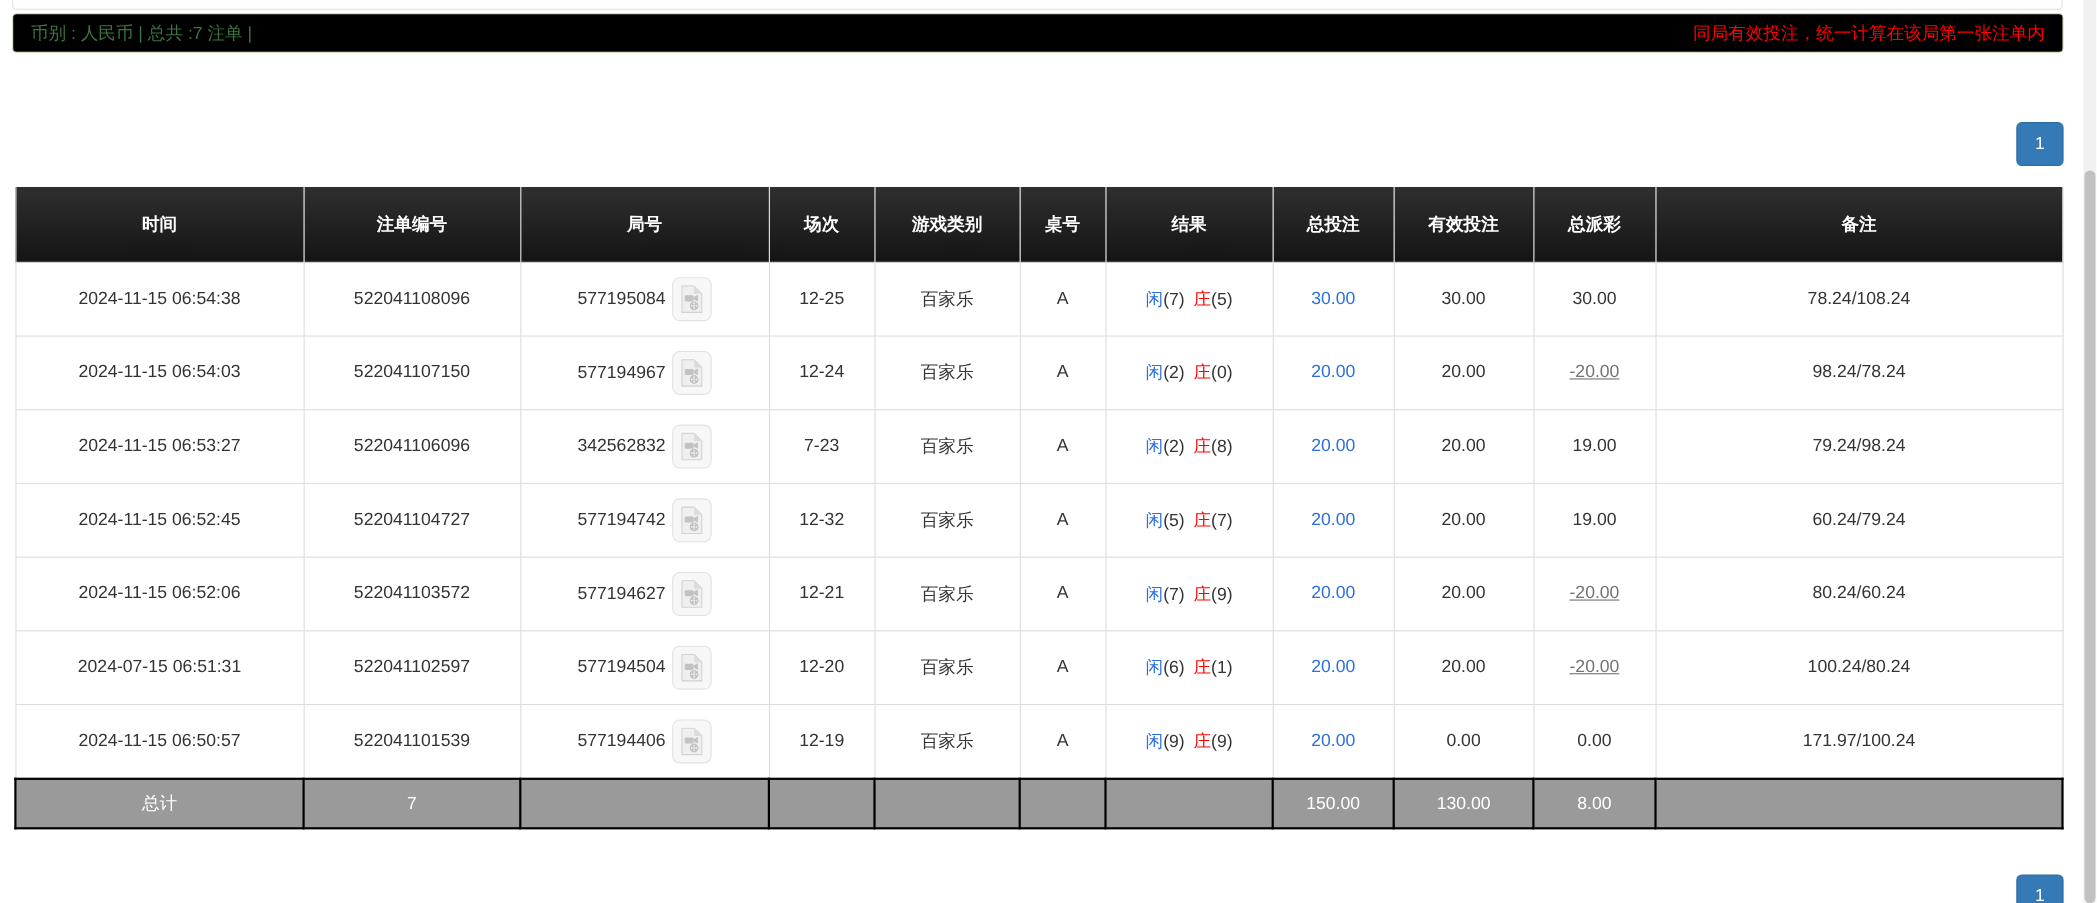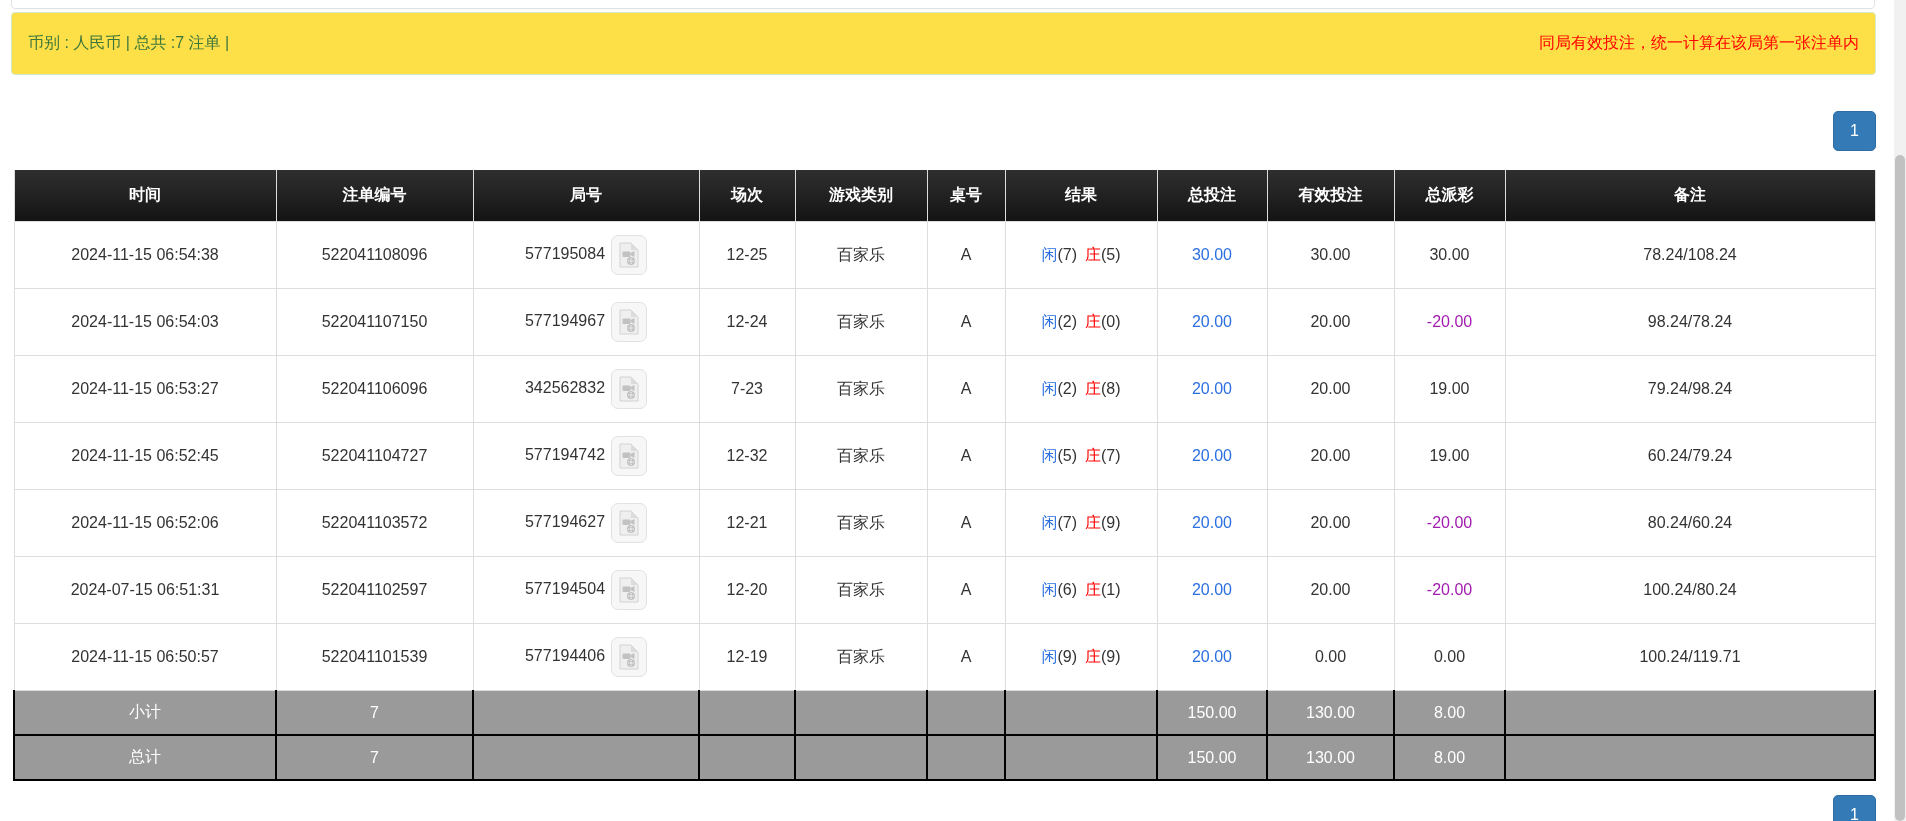--- a/index.html
+++ b/index.html
@@ -1,39 +1,39 @@
 <!DOCTYPE html>
 <html><head>
 <meta charset="utf-8">
 <style>
   html,body{margin:0;padding:0;background:#fff;}
   .page{position:relative;width:1906px;height:821px;background:#fff;overflow:hidden;
         font-family:"Liberation Sans","DejaVu Sans",sans-serif;color:#333;}
   .top-panel-edge{position:absolute;left:11px;top:-31px;width:1864px;height:40px;
         border:1px solid #e3e3e3;border-radius:0 0 4px 4px;box-sizing:border-box;}
-  .banner{position:absolute;left:11px;top:12px;width:1865px;height:63px;box-sizing:border-box;
-        background:#fde047;border:1px solid #d6e9c6;border-radius:4px;
+  .banner{position:absolute;left:11px;top:12px;width:1865px;height:36px;box-sizing:border-box;
+        background:#000000;border:1px solid #d6e9c6;border-radius:4px;
         display:flex;align-items:center;justify-content:space-between;padding:0 16px;font-size:16px;}
   .banner-left{color:#3c763d;}
   .banner-right{color:#f00;font-family:Liberation Mono, monospace;}
   .page-btn{position:absolute;left:1833px;width:43px;height:40px;background:#337ab7;
         border:1px solid #2e6da4;border-radius:5px;color:#fff;font-size:16px;line-height:38px;
         text-align:center;padding:0;cursor:pointer;}
   .pt{top:111px;} .pb{top:795px;}
   table.records{position:absolute;left:13px;top:170px;width:1863px;border-collapse:collapse;
         table-layout:fixed;font-size:16px;text-align:center;}
-  .records th{height:51px;background:linear-gradient(#2f2f2f,#141414);color:#fff;
+  .records th{height:38px;background:linear-gradient(#2f2f2f,#141414);color:#fff;
         font-weight:bold;font-size:16px;border-left:1px solid #ddd;border-right:1px solid #ddd;
-        border-bottom:1px solid #ddd;padding:0;}
+        border-bottom:1px solid #ddd;padding:15px;}
   .records td{border:1px solid #ddd;height:66px;padding:0 4px;background:#fff;}
   .records tr.sum-row td{background:#9a9a9a;color:#fff;border:2px solid #000000;height:43px;}
   .records tr.sum-row.first td{border-top:1px solid #ddd;}
   .amt{color:#2b6fe0;text-decoration:none;cursor:pointer;}
   .rp{color:#2b6fe0;} .rb{color:#f00;margin-left:8px;} .rn{color:#333;}
-  td.neg{color:#a21caf;}
+  td.neg{color:#737373;text-decoration:underline;}
   .video-btn{display:inline-flex;align-items:center;justify-content:center;width:36px;height:40px;
         margin-left:6px;background:#f7f7f7;border:1px solid #e2e2e2;border-radius:7px;
         vertical-align:middle;cursor:pointer;padding:0;}
   .scroll-track{position:absolute;right:0;top:0;width:12px;height:821px;background:#f1f1f1;}
   .scroll-thumb{position:absolute;left:1px;top:155px;width:10px;height:666px;background:#c1c1c1;border-radius:5px;}
 </style>
 </head>
 <body>
 
 <div class="page">
@@ -264,50 +264,37 @@
               </svg>
             </button>
         </td>
         <td>12-19</td>
         <td>百家乐</td>
         <td>A</td>
         <td><span class="rp">闲</span><span class="rn">(9)</span><span class="rb">庄</span><span class="rn">(9)</span></td>
         <td><a class="amt">20.00</a></td>
         <td>0.00</td>
         <td>0.00</td>
-        <td>100.24/119.71</td>
+        <td>171.97/100.24</td>
       </tr>
     </tbody>
     <tfoot>
-      <tr class="sum-row first">
-        <td>小计</td>
+      <tr class="sum-row">
+        <td>总计</td>
         <td>7</td>
         <td></td>
         <td></td>
         <td></td>
         <td></td>
         <td></td>
         <td>150.00</td>
         <td>130.00</td>
         <td>8.00</td>
         <td></td>
       </tr>
-      <tr class="sum-row">
-        <td>总计</td>
-        <td>7</td>
-        <td></td>
-        <td></td>
-        <td></td>
-        <td></td>
-        <td></td>
-        <td>150.00</td>
-        <td>130.00</td>
-        <td>8.00</td>
-        <td></td>
-      </tr>
     </tfoot>
   </table>
 
   <button class="page-btn pb">1</button>
 
   <div class="scroll-track">
     <div class="scroll-thumb"></div>
   </div>
 
 </div>

